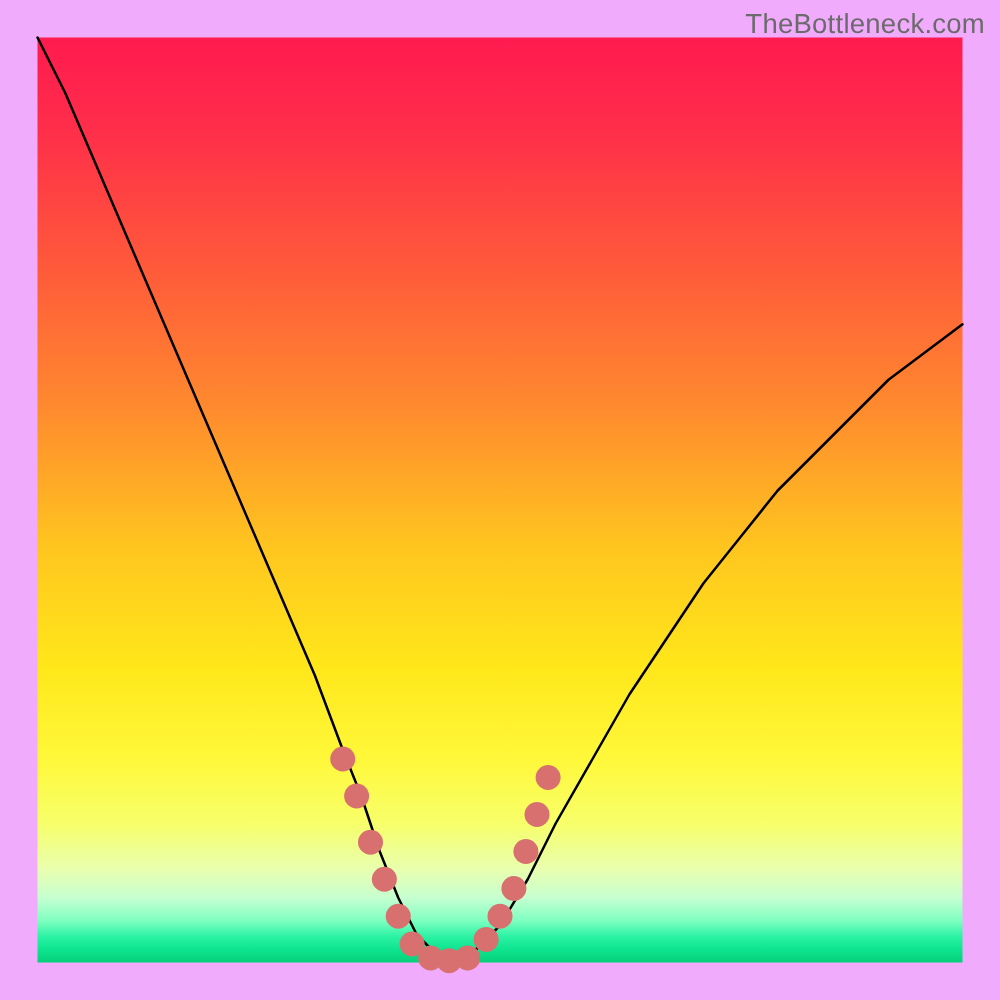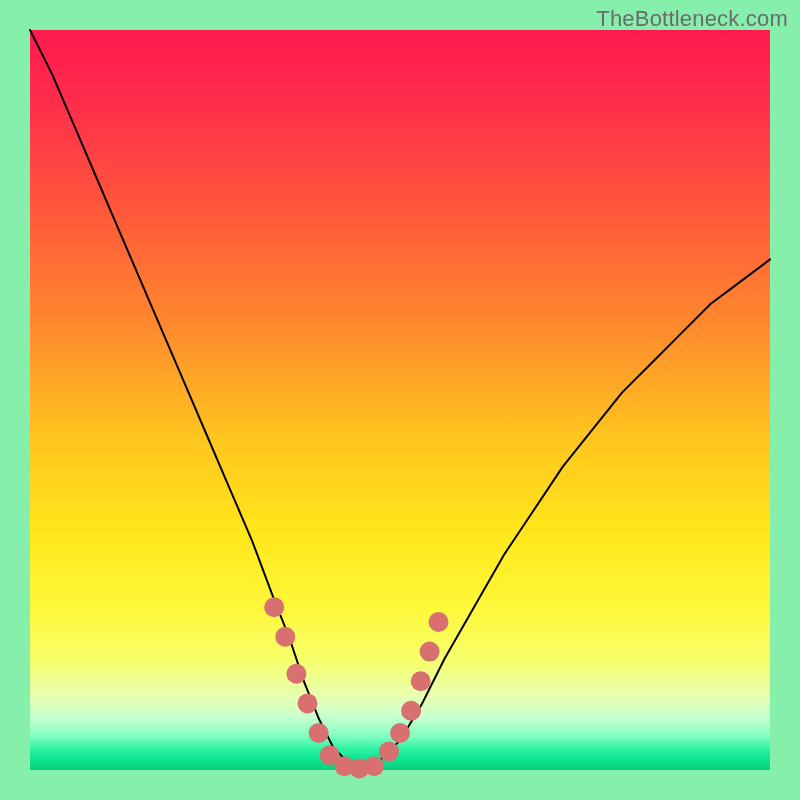--- a/index.html
+++ b/index.html
@@ -8,21 +8,21 @@
     width: 800px;
     height: 800px;
     background: #000;
     font-family: Arial, Helvetica, sans-serif;
     overflow: hidden;
   }
   .stage {
     position: relative;
     width: 800px;
     height: 800px;
-    background: #86efac;
+    background: #f0abfc;
   }
   .watermark {
     position: absolute;
     top: 6px;
     right: 12px;
     color: #6b6b6b;
     font-size: 22px;
     font-weight: 400;
     letter-spacing: 0.2px;
     z-index: 5;

